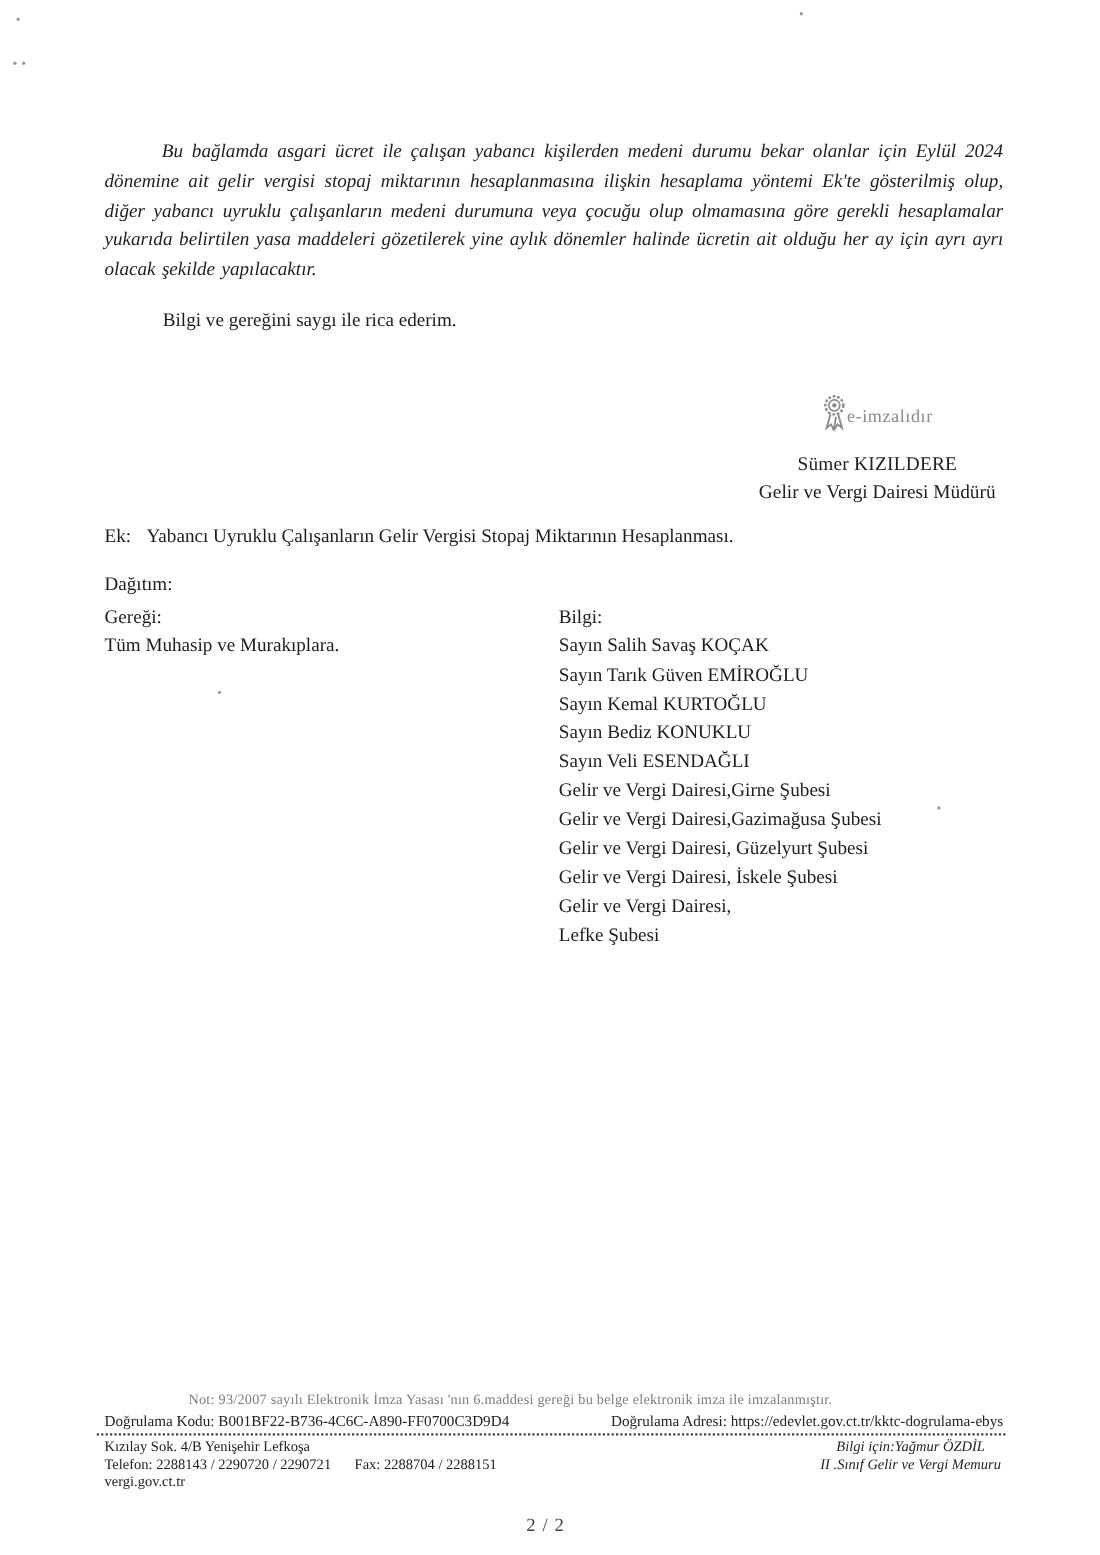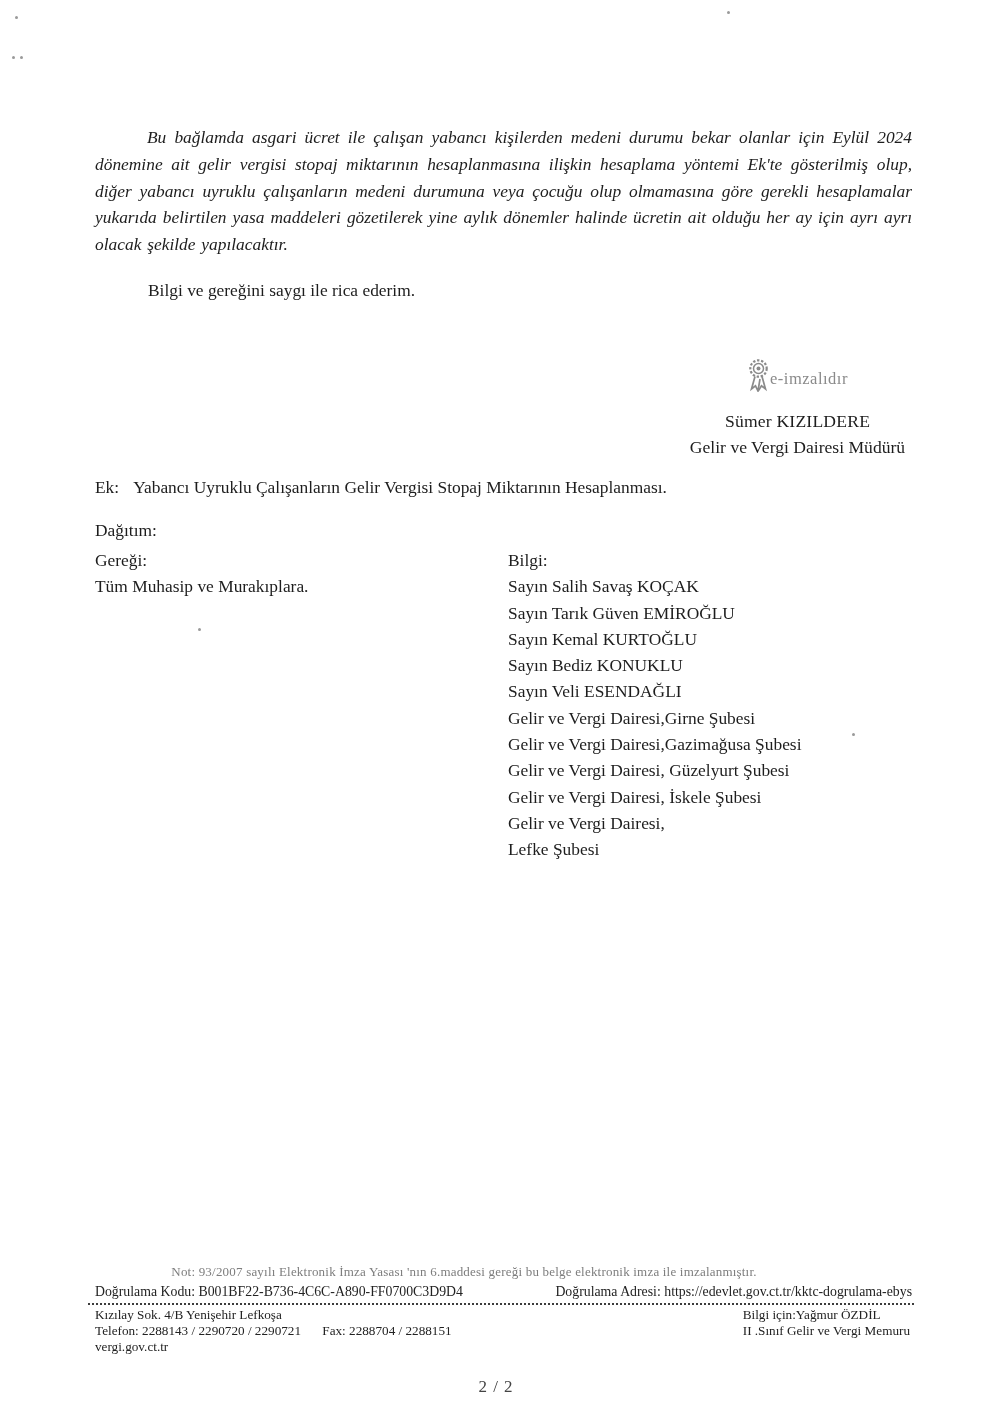--- a/index.html
+++ b/index.html
@@ -57,21 +57,21 @@
   }
   .footer-rule {
     position:absolute; left:88px; right:86px; top:1303px;
     border-top:2px dotted #3c3c3c; height:0;
   }
   .footer-cols {
     position:absolute; left:95px; right:90px; top:1307px;
     display:flex; justify-content:space-between;
     font-size:13.2px; line-height:16px; color:#222;gap:27px;
   }
-  .footer-right { text-align:left; }
+  .footer-right { text-align:center;font-style:italic; }
   .fax-span { margin-left:18px; }
 
   .pagenum {
     position:absolute; left:0; top:1377px; width:992px;
     text-align:center; font-size:17px; color:#444;
     letter-spacing:1px;
   }
 
   .speck { position:absolute; background:#9a9a9a; border-radius:50%; }
   .s1 { left:15px;  top:16px;  width:3px; height:3px; }

